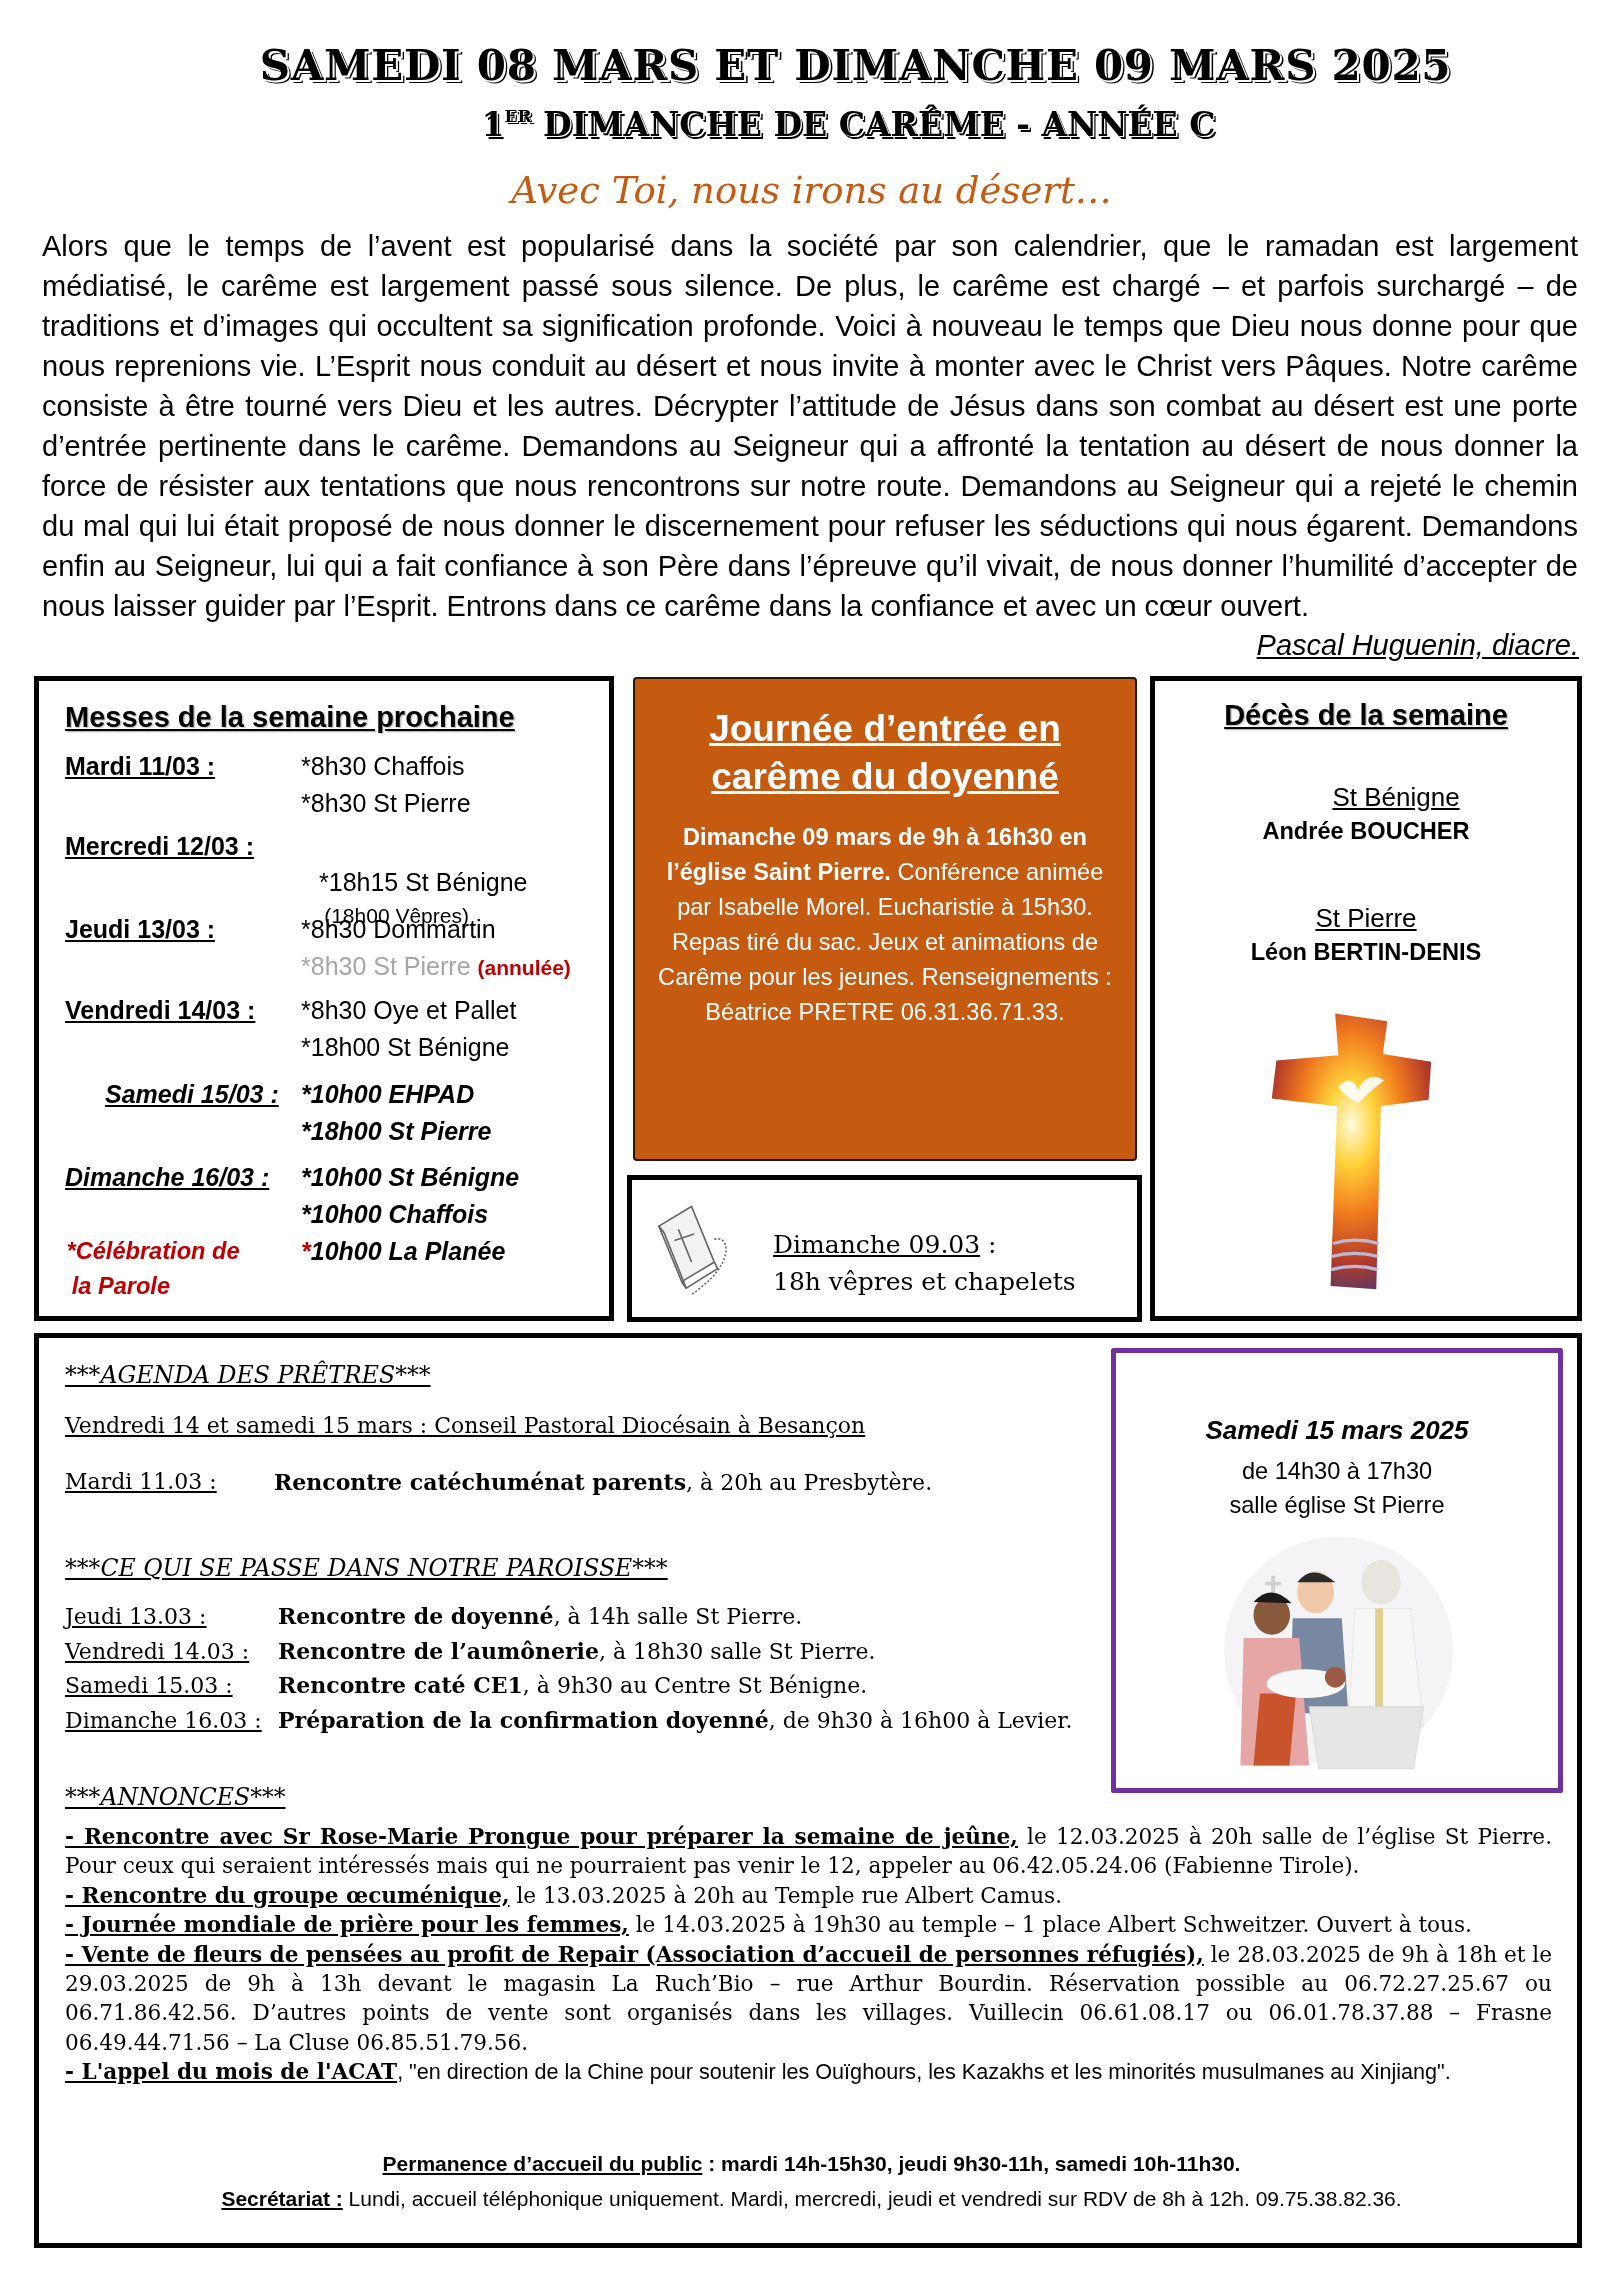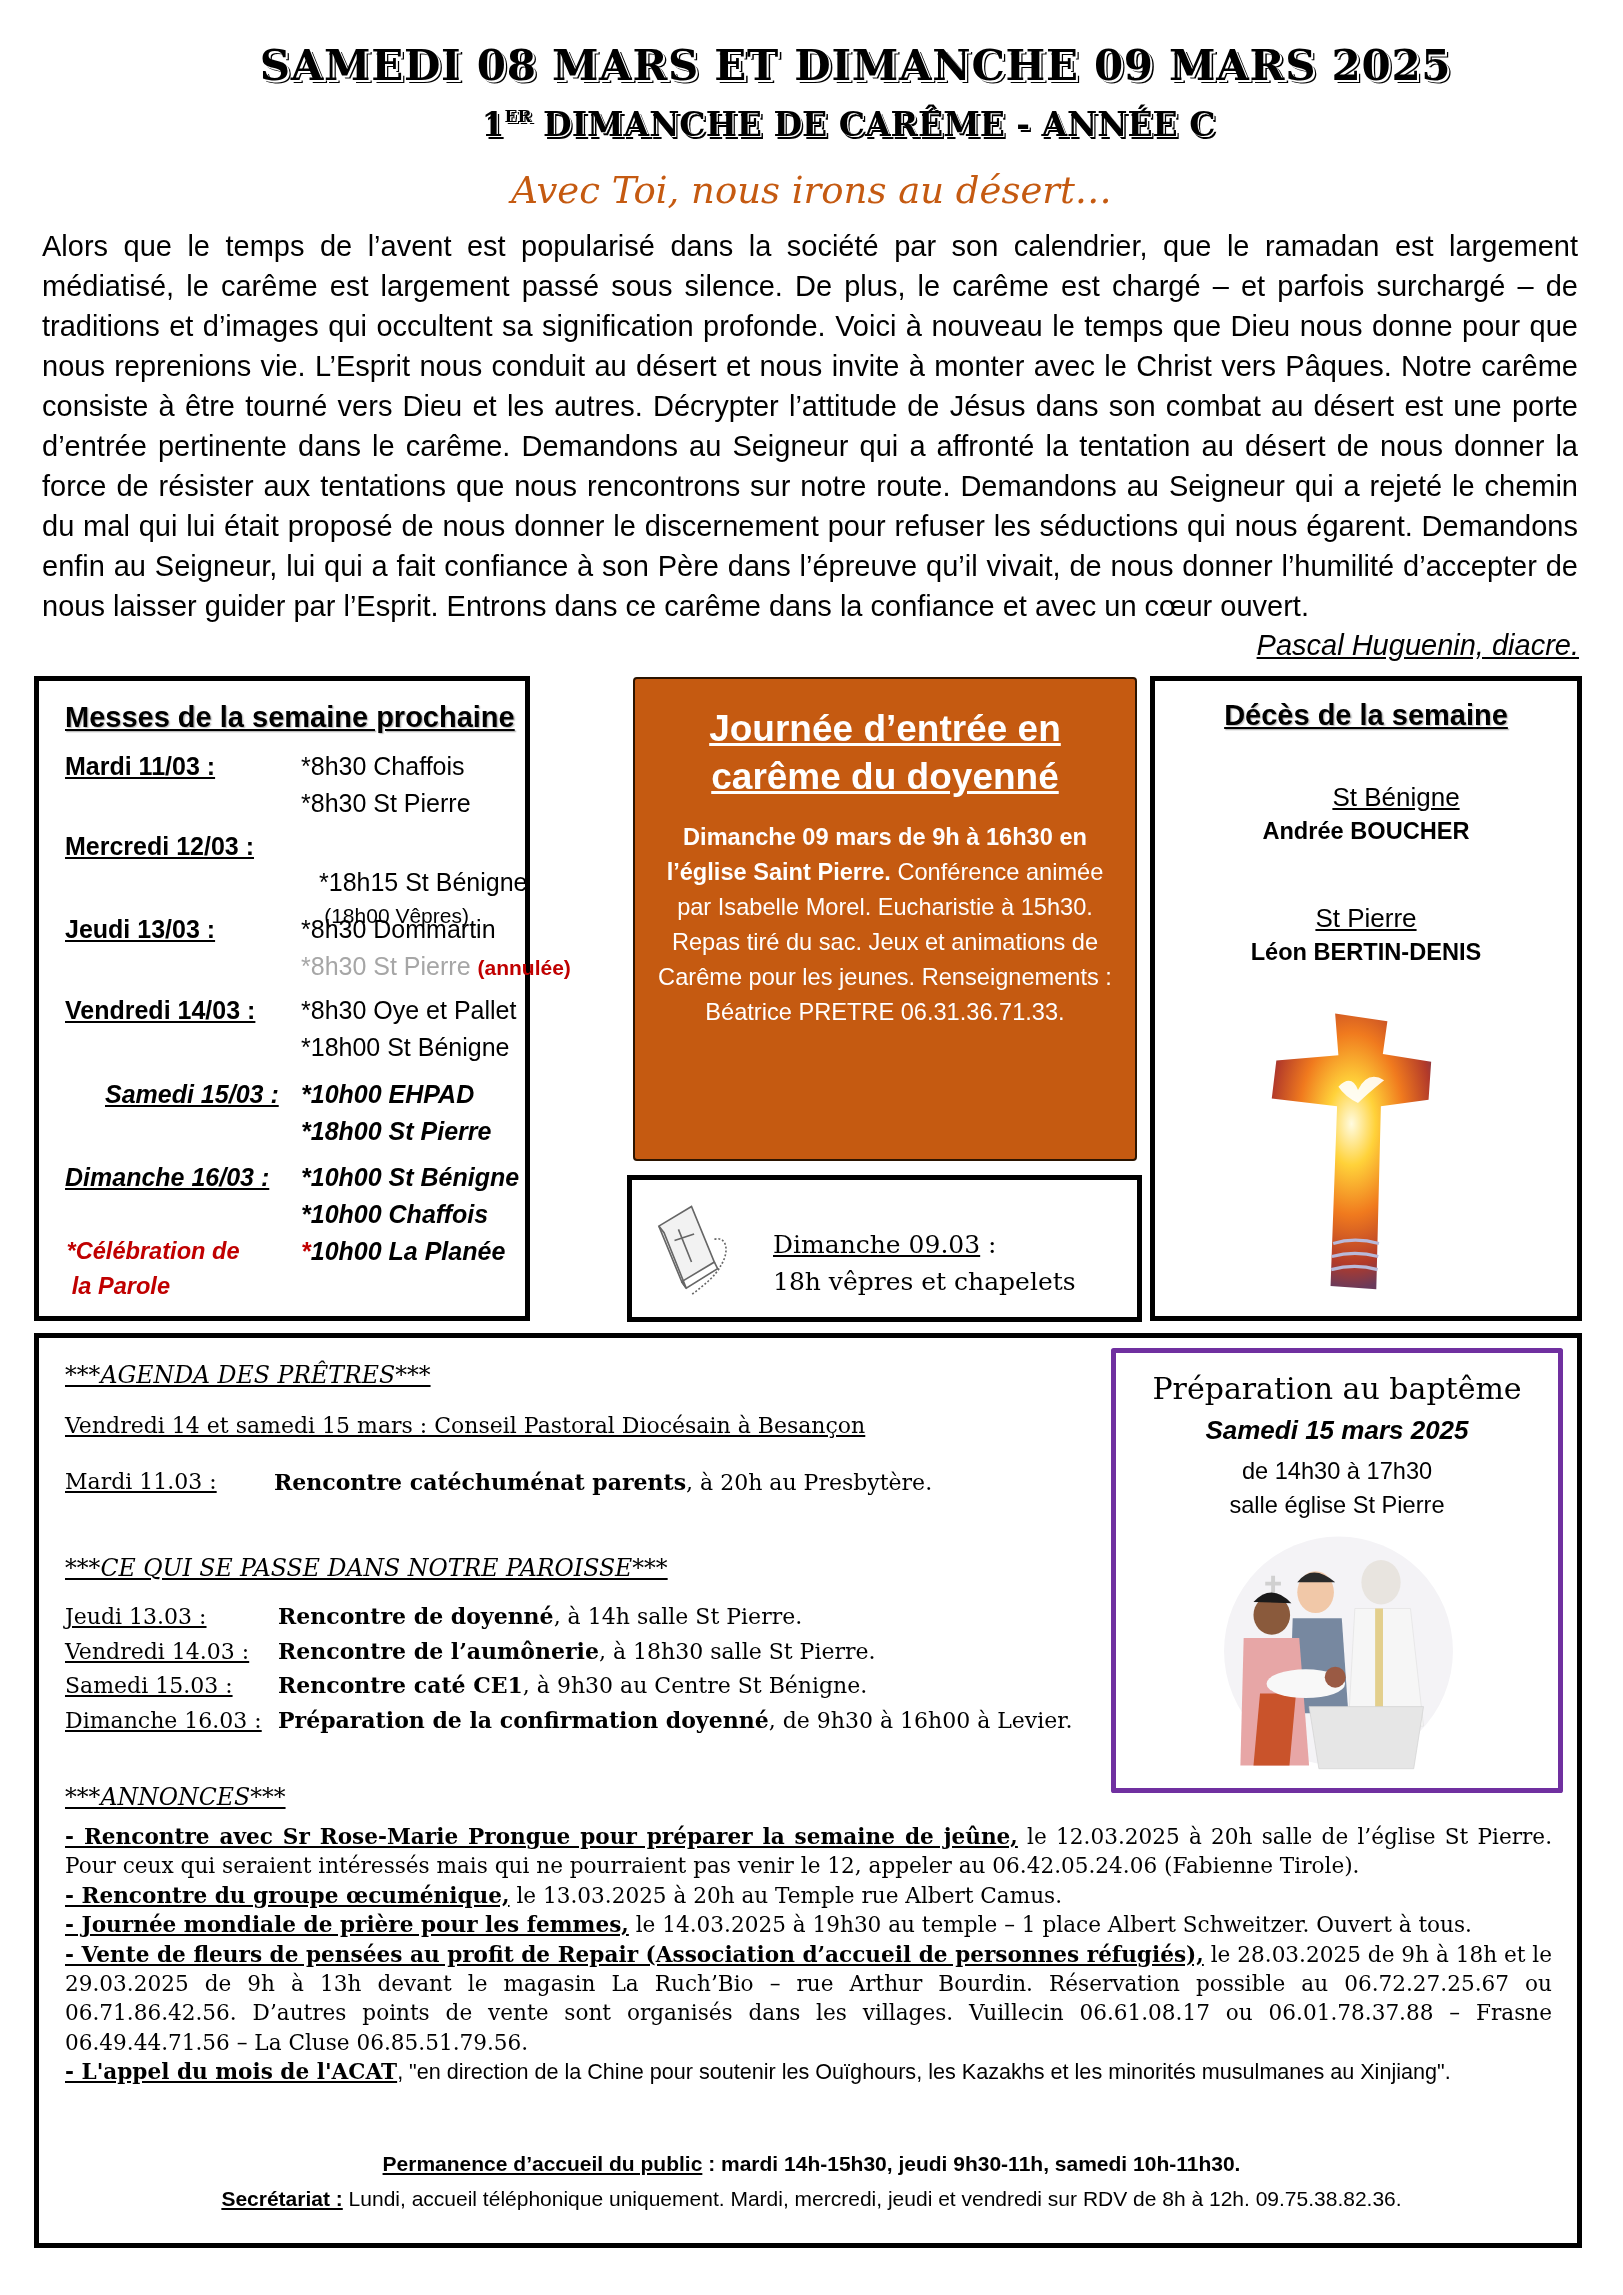--- a/index.html
+++ b/index.html
@@ -11,21 +11,21 @@
     #title2 { left: 0; width: 1623px; top: 105px; font-family: "DejaVu Serif", serif; font-weight: bold; font-size: 33px; text-shadow: 1.3px 1.3px 0 #fff, 2.6px 2.6px 0 #000; text-align: center; padding-left: 37px; }
     #title2 sup { font-size: 17px; vertical-align: 14.4px; }
     #tagline { left: 0; width: 1623px; top: 169px; color: #C55A11; font-family: "DejaVu Serif", serif; font-style: italic; font-size: 37px; text-align: center; }
 
     
     #editorial { left: 42px; width: 1536px; top: 226px; font-family: "Liberation Sans Narrow", "Liberation Sans", sans-serif; font-size: 29px; line-height: 40px; text-align: justify; text-align-last: left; }
     #signature { right: 44px; top: 629px; font-style: italic; font-size: 29px; text-decoration: underline; font-family: "Liberation Sans", sans-serif; }
 
     
     .box { border: 5.9px solid #000; box-sizing: border-box; background: #fff; }
-    #box-masses { left: 34px; top: 676px; width: 496px; height: 645px; }
+    #box-masses { left: 34px; top: 676px; width: 580px; height: 645px; }
     #box-journee { left: 633px; top: 677px; width: 504px; height: 484px; background: #C55A11; border: 2px solid #2b1400; border-radius: 3.9px; box-sizing: border-box; }
     #box-vepres { left: 627px; top: 1175px; width: 515px; height: 147px; }
     #box-deces { left: 1150px; top: 676px; width: 432px; height: 645px; }
     #box-main { left: 34px; top: 1333px; width: 1548px; height: 915px; }
     #box-bapteme { left: 1111px; top: 1348px; width: 452px; height: 445px; border: 5.2px solid #7030A0; box-sizing: border-box; background: #fff; border-radius: 2.6px; }
 
     
     .masses-title { position: absolute; left: 26px; top: 19.6px; font-weight: bold; font-size: 29px; text-decoration: underline; text-shadow: 1.3px 1.3px 1.3px #bbb; }
     .mrow { position: absolute; left: 26px; font-size: 25px; line-height: 37px; }
     .mday { position: absolute; left: 0; font-weight: bold; text-decoration: underline; white-space: nowrap; }
@@ -213,21 +213,20 @@
   <div class="annonces" style="top:484px;">
     <p><span class="hl">- Rencontre avec Sr Rose-Marie Prongue pour préparer la semaine de jeûne,</span><span> le 12.03.2025 à 20h salle de l’église St Pierre. Pour ceux qui seraient intéressés mais qui ne pourraient pas venir le 12, appeler au 06.42.05.24.06 (Fabienne Tirole).</span></p>
     <p><span class="hl">- Rencontre du groupe œcuménique,</span><span> le 13.03.2025 à 20h au Temple rue Albert Camus.</span></p>
     <p><span class="hl">- Journée mondiale de prière pour les femmes,</span><span> le 14.03.2025 à 19h30 au temple – 1 place Albert Schweitzer. Ouvert à tous.</span></p>
     <p><span class="hl">- Vente de fleurs de pensées au profit de Repair (Association d’accueil de personnes réfugiés),</span><span> le 28.03.2025 de 9h à 18h et le 29.03.2025 de 9h à 13h devant le magasin La Ruch’Bio – rue Arthur Bourdin. Réservation possible au 06.72.27.25.67 ou 06.71.86.42.56. D’autres points de vente sont organisés dans les villages. Vuillecin 06.61.08.17 ou 06.01.78.37.88 – Frasne 06.49.44.71.56 – La Cluse 06.85.51.79.56.</span></p>
     <p class="sans"><span class="hl serif">- L'appel du mois de l'ACAT</span><span>, "en direction de la Chine pour soutenir les Ouïghours, les Kazakhs et les minorités musulmanes au Xinjiang".</span></p>
   </div>
 </div>
 
 <div id="box-bapteme" class="abs">
-  <div class="bap-title">Préparation au baptême</div>
   <div class="bap-date">Samedi 15 mars 2025</div>
   <div class="bap-line" style="top:105px;">de 14h30 à 17h30</div>
   <div class="bap-line" style="top:139px;">salle église St Pierre</div>
   <svg class="bap-img" viewBox="0 0 380 370">
     <circle cx="190" cy="185" r="175" fill="#f4f3f6"></circle>
     <path d="M90 100 L90 70 M78 82 L102 82" stroke="#d0d0d0" stroke-width="6"></path>
     <ellipse cx="255" cy="80" rx="30" ry="34" fill="#e8e4df"></ellipse>
     <path d="M215 120 L300 120 L320 300 L205 300 Z" fill="#f6f6f6" stroke="#e0e0e0"></path>
     <rect x="246" y="120" width="12" height="210" fill="#e3cf8c"></rect>
     <ellipse cx="155" cy="95" rx="28" ry="32" fill="#f1c8a8"></ellipse>

